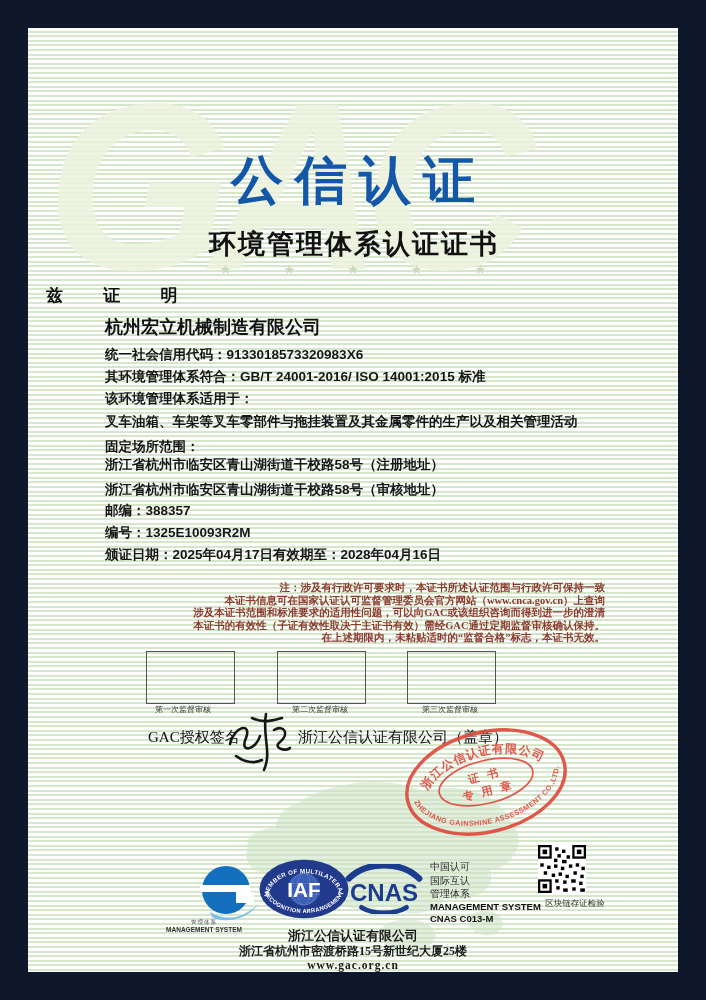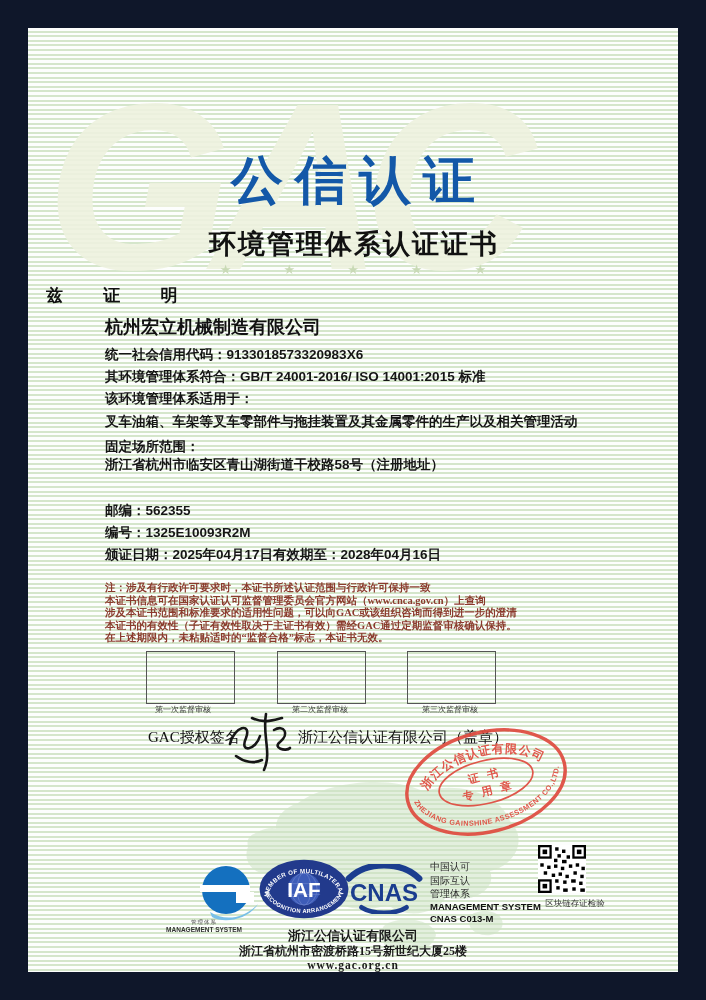--- a/index.html
+++ b/index.html
@@ -14,21 +14,21 @@
     letter-spacing:12px;text-indent:12px;color:#1358a8;font-family:Liberation Mono, monospace;}
   .subtitle{left:0;top:198px;width:100%;text-align:center;font-size:27px;font-weight:bold;
     letter-spacing:2px;text-indent:2px;color:#111;font-family:"Liberation Serif",serif;}
   .stars{left:0;top:234px;width:100%;text-align:center;font-size:13px;color:#c9dab6;
     letter-spacing:52px;text-indent:52px;}
   .certify{left:0;top:256px;width:100%;text-align:left;font-size:17px;font-weight:bold;
     letter-spacing:18px;text-indent:18px;color:#111;font-family:"Liberation Serif",serif;}
   .company{left:77px;top:287px;font-size:18px;font-weight:bold;color:#111;}
   .iline{left:77px;font-size:13.5px;font-weight:bold;color:#151515;white-space:nowrap;}
   .notes{left:77px;top:554px;width:500px;font-size:10.5px;line-height:12.6px;font-weight:bold;
-    color:#8a3a2c;font-family:"Liberation Serif",serif;}
+    color:#8a3a2c;font-family:"Liberation Serif",serif;text-align:right;}
   .abox{top:623px;width:87px;height:51px;border:1px solid #555;background:transparent;}
   .albl{top:676px;width:120px;text-align:center;font-size:8px;color:#333;
     font-family:"Liberation Serif",serif;}
   .signlbl{top:700px;font-size:15px;color:#111;font-family:"Liberation Serif",serif;}
   .map{opacity:.55;}
   .cap-cn{font-size:5.5px;color:#444;letter-spacing:1px;}
   .cap-en{font-size:6.5px;color:#333;font-weight:bold;}
   .acc-cn{font-size:10px;line-height:13.5px;color:#2b2b2b;}
   .acc-en{font-size:9.5px;line-height:12px;color:#111;font-weight:bold;}
   .qrcap{font-size:8.5px;color:#333;margin-left:12px;}
@@ -58,21 +58,22 @@
     <div class="abs certify">兹 证 明</div>
 
     <div class="abs company">杭州宏立机械制造有限公司</div>
 
     <div class="abs iline" style="top:318px">统一社会信用代码：9133018573320983X6</div>
     <div class="abs iline" style="top:340px">其环境管理体系符合：GB/T 24001-2016/ ISO 14001:2015 标准</div>
     <div class="abs iline" style="top:362px">该环境管理体系适用于：</div>
     <div class="abs iline" style="top:385px">叉车油箱、车架等叉车零部件与拖挂装置及其金属零件的生产以及相关管理活动</div>
     <div class="abs iline" style="top:410px">固定场所范围：</div>
     <div class="abs iline" style="top:428px">浙江省杭州市临安区青山湖街道干校路58号（注册地址）</div>
-    <div class="abs iline" style="top:474px">邮编：562355</div>
+    <div class="abs iline" style="top:453px">浙江省杭州市临安区青山湖街道干校路58号（审核地址）</div>
+    <div class="abs iline" style="top:474px">邮编：388357</div>
     <div class="abs iline" style="top:496px">编号：1325E10093R2M</div>
     <div class="abs iline" style="top:518px">颁证日期：2025年04月17日</div>
     <div class="abs iline" style="top:518px;left:245px">有效期至：2028年04月16日</div>
 
     <div class="abs notes">
       <div>注：涉及有行政许可要求时，本证书所述认证范围与行政许可保持一致</div>
       <div>本证书信息可在国家认证认可监督管理委员会官方网站（www.cnca.gov.cn）上查询</div>
       <div>涉及本证书范围和标准要求的适用性问题，可以向GAC或该组织咨询而得到进一步的澄清</div>
       <div>本证书的有效性（子证有效性取决于主证书有效）需经GAC通过定期监督审核确认保持。</div>
       <div>在上述期限内，未粘贴适时的“监督合格”标志，本证书无效。</div>

